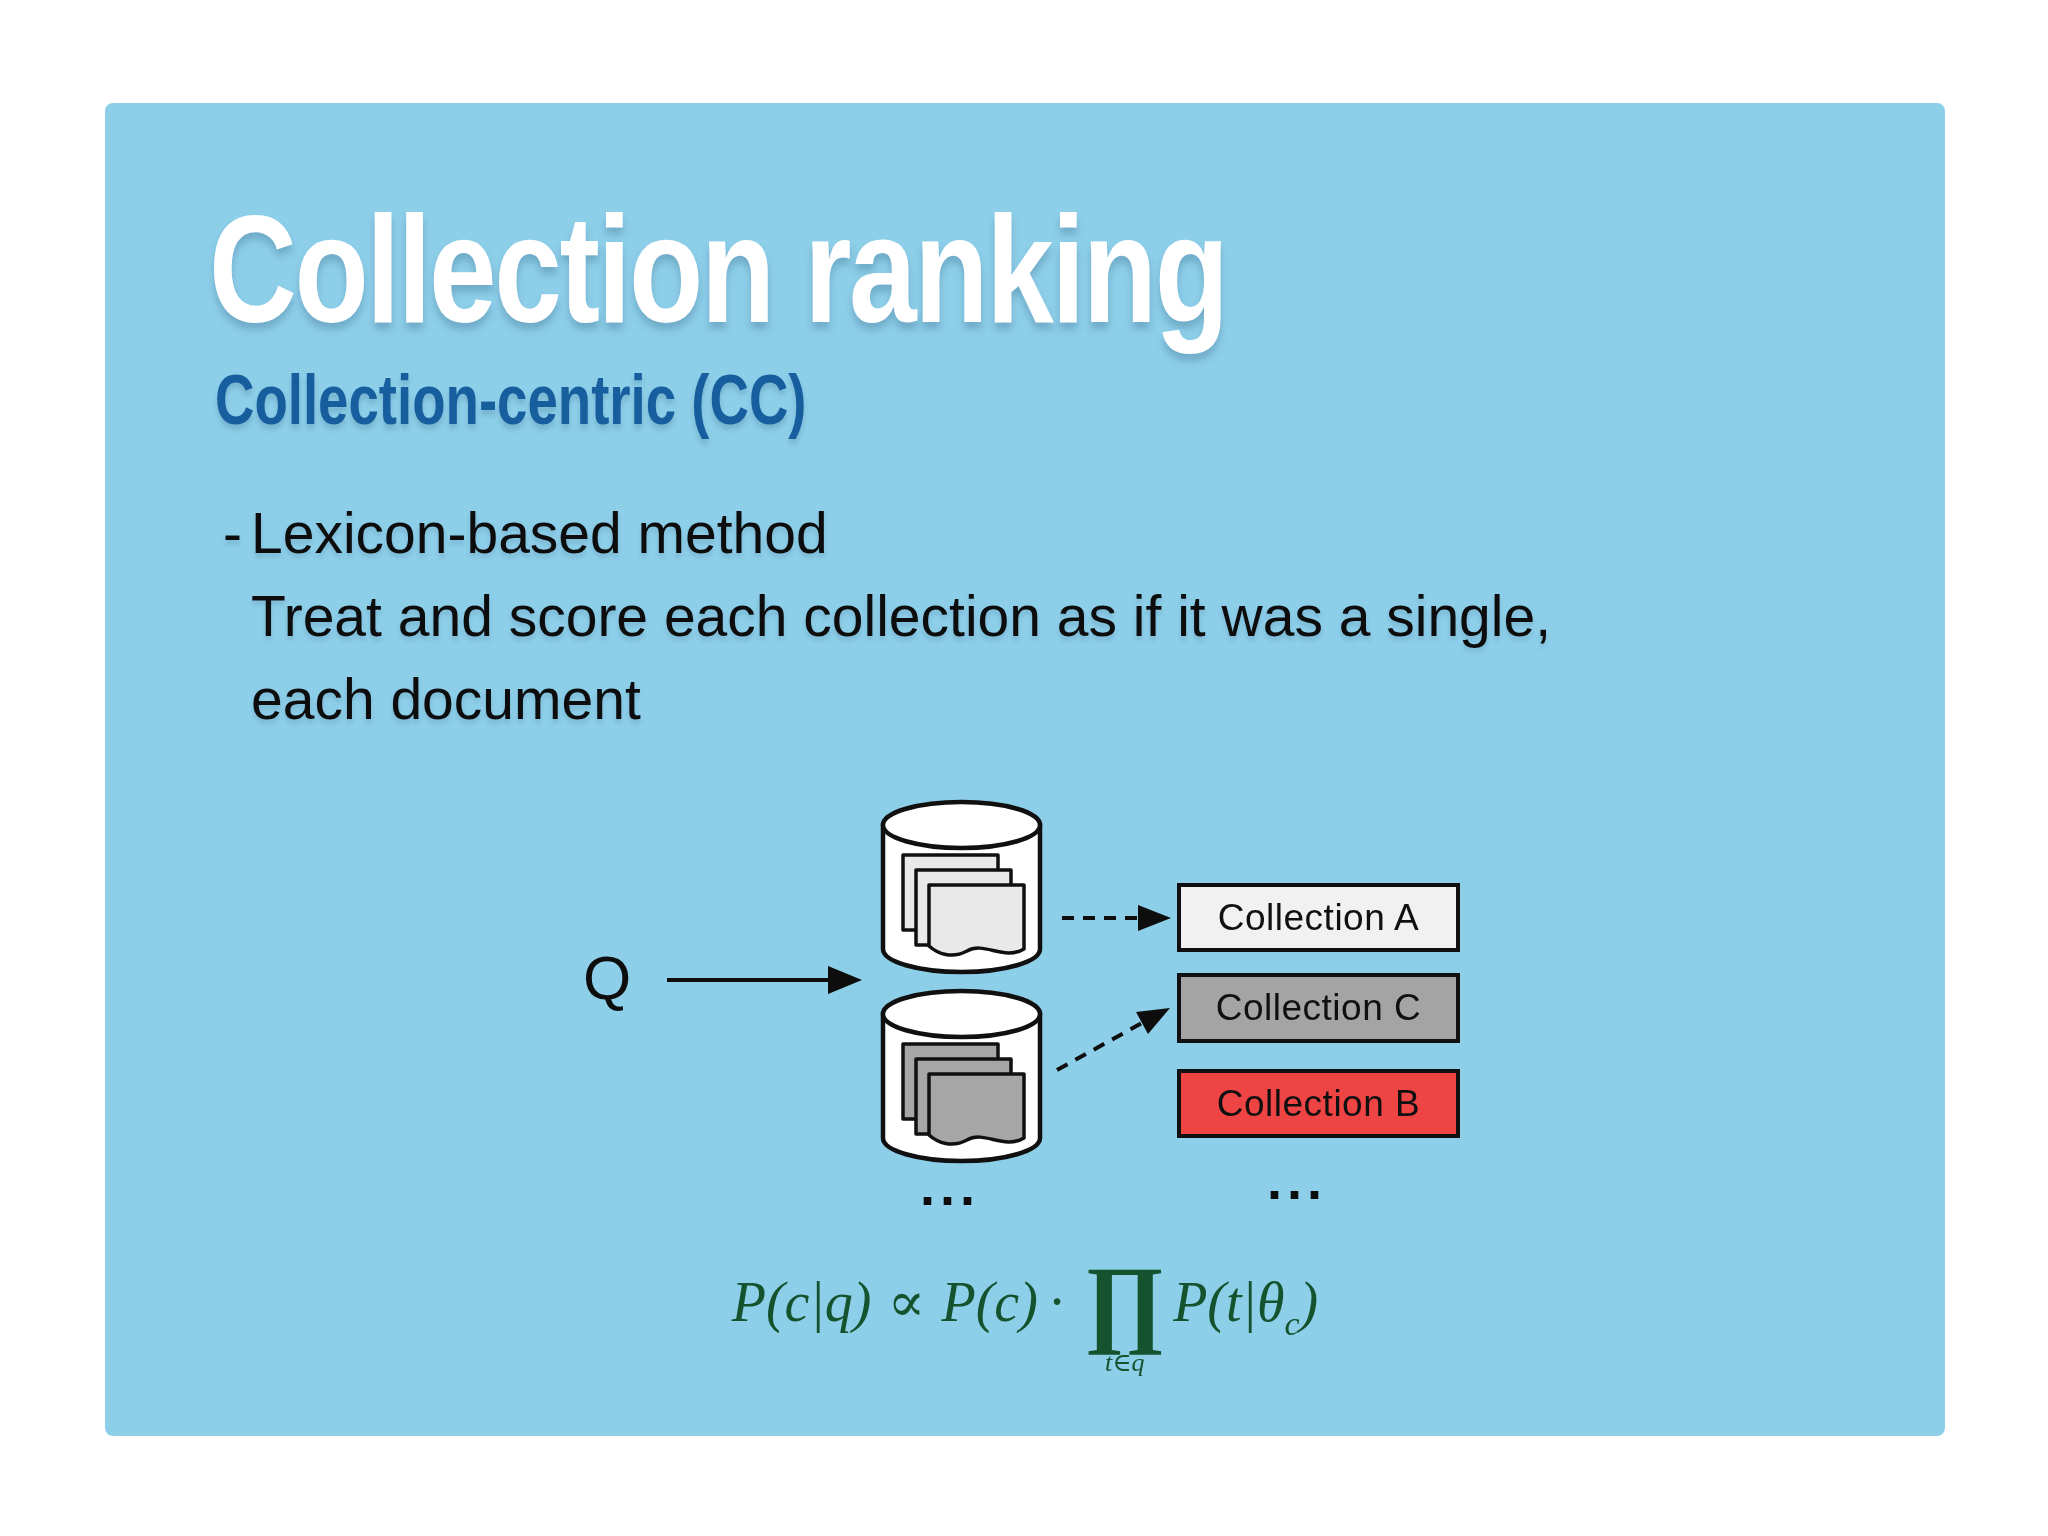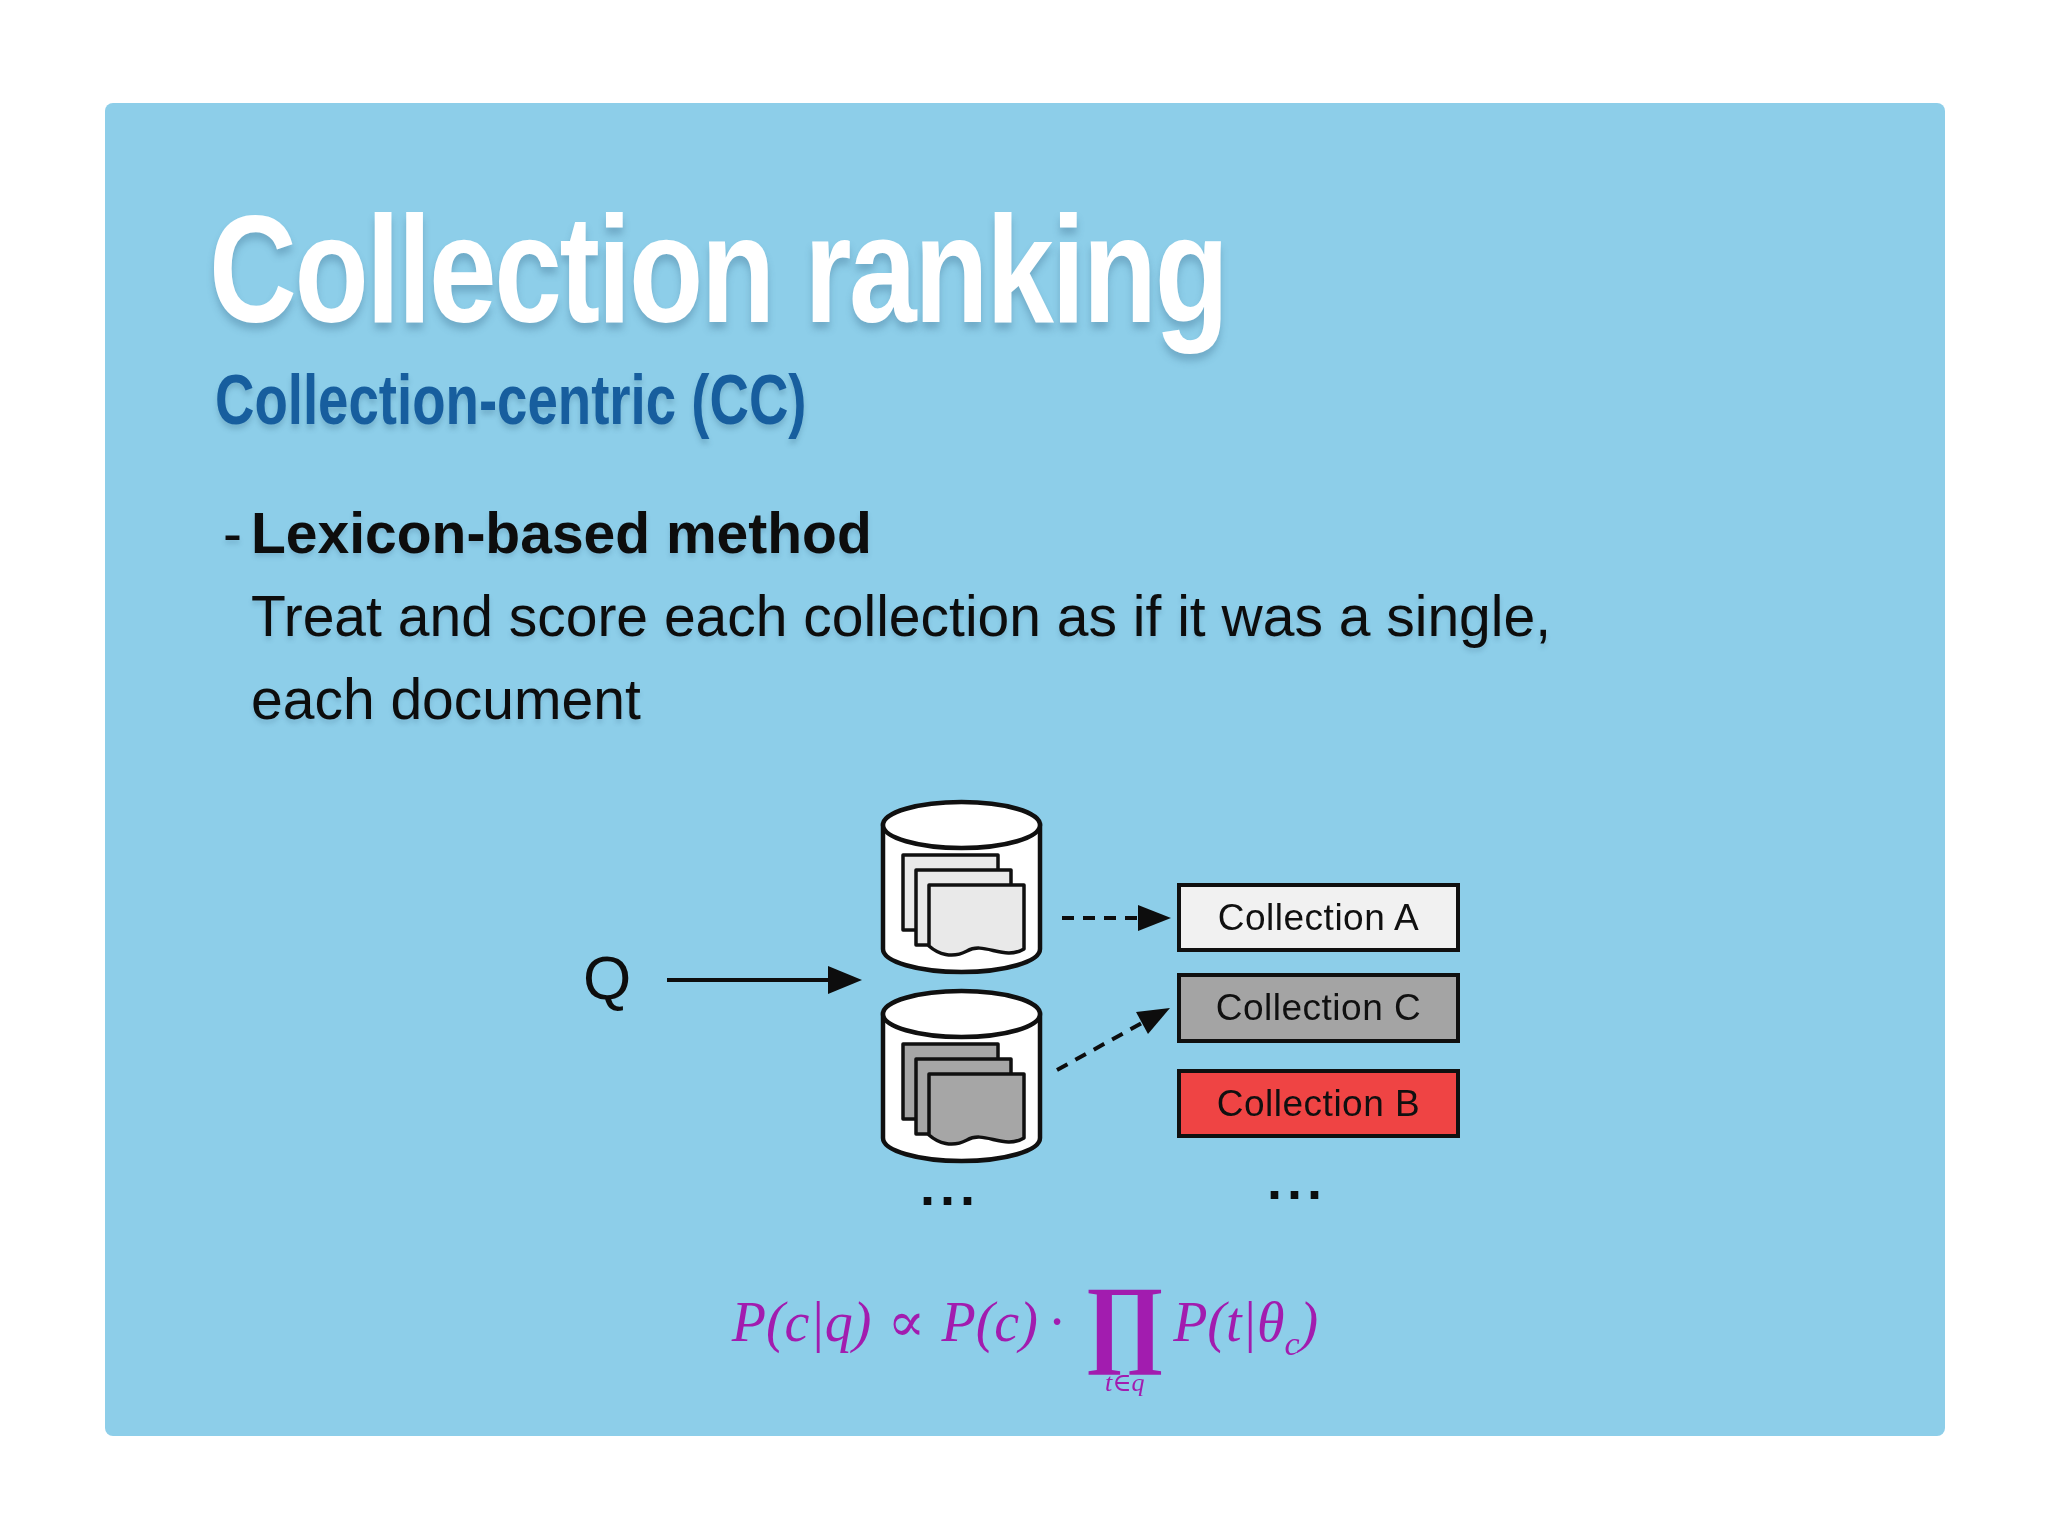--- a/index.html
+++ b/index.html
@@ -22,21 +22,21 @@
     position:absolute;left:110px;top:262px;
     font-size:70px;font-weight:bold;white-space:nowrap;line-height:1;
     transform:scaleX(0.78);transform-origin:left top;
     text-shadow:0 5px 6px rgba(60,110,140,0.28);
   }
   .bullet{
     position:absolute;left:118px;top:389px;display:flex;gap:9px;
     font-size:57px;line-height:83px;color:#0d0d0d;
     text-shadow:0 4px 4px rgba(70,120,150,0.25);
   }
-  .bullet .heading{font-weight:bold;}
+  .bullet .heading{font-weight:normal;}
   .q-label{
     position:absolute;left:478px;top:844px;font-size:62px;color:#0d0d0d;line-height:1;
   }
   .diagram-svg{position:absolute;left:0;top:0;}
   .cbox{
     position:absolute;left:1072px;width:283px;box-sizing:border-box;
     border:4px solid #101010;display:flex;align-items:center;justify-content:center;
     font-size:37px;color:#101010;letter-spacing:0.5px;
   }
   .cbox.box-a{top:780px;height:69px;}
@@ -122,21 +122,21 @@
     </g>
   </svg>
 
   <div class="cbox box-a" style="background-color: rgb(241, 241, 241);">Collection A</div>
   <div class="cbox box-c" style="background-color: rgb(164, 164, 164);">Collection C</div>
   <div class="cbox box-b" style="background-color: #ef4444;">Collection B</div>
 
   <div class="dots under-cylinders">...</div>
   <div class="dots under-boxes">...</div>
 
-  <div class="formula" style="color: #a21caf; margin-top: 20px;">
+  <div class="formula" style="color: #14532d;">
     <span>P(c|q)</span>
     <span class="op">∝</span>
     <span>P(c)</span>
     <span class="cdot">·</span>
     <span class="prodcol">
       <span class="prod-symbol">∏</span>
       <span class="prod-sub">t∈q</span>
     </span>
     <span><span>P(t|θ</span><span class="subscript">c</span><span>)</span></span>
   </div>

